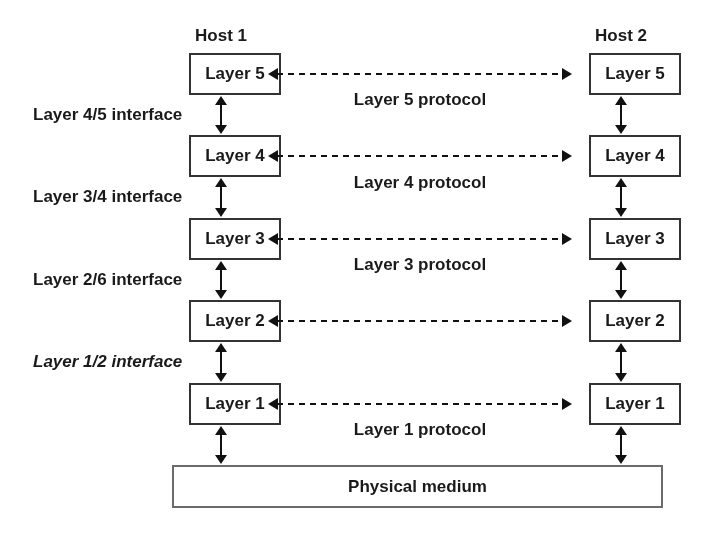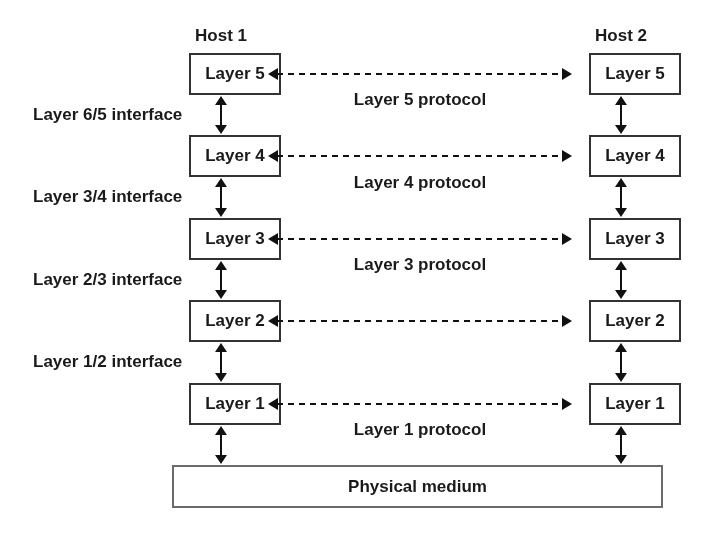--- a/index.html
+++ b/index.html
@@ -184,20 +184,20 @@
       <div class="head-right"></div>
   </div>
 
   <div class="txt center proto-label" style="top:375px;">Layer 1 protocol</div>
   <div class="harrow" style="top:398px;">
     <div class="head-left"></div>
       <div class="dash"></div>
       <div class="head-right"></div>
   </div>
 
-  <div class="txt" style="left:33px; top:104px;">Layer 6/5 interface</div>
+  <div class="txt" style="left:33px; top:104px;">Layer 4/5 interface</div>
   <div class="txt" style="left:33px; top:186px;text-align:center;">Layer 3/4 interface</div>
-  <div class="txt" style="left:33px; top:269px;">Layer 2/3 interface</div>
-  <div class="txt" style="left:33px; top:351px;">Layer 1/2 interface</div>
+  <div class="txt" style="left:33px; top:269px;">Layer 2/6 interface</div>
+  <div class="txt" style="left:33px; top:351px;font-style:italic;">Layer 1/2 interface</div>
 
   <div class="medium-box">Physical medium</div>
 
 </div>
 
 </body></html>

